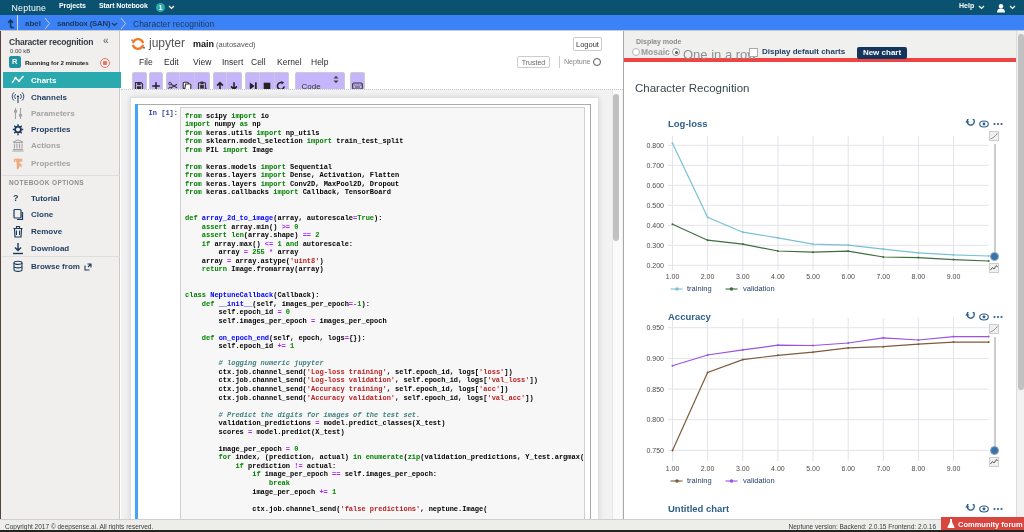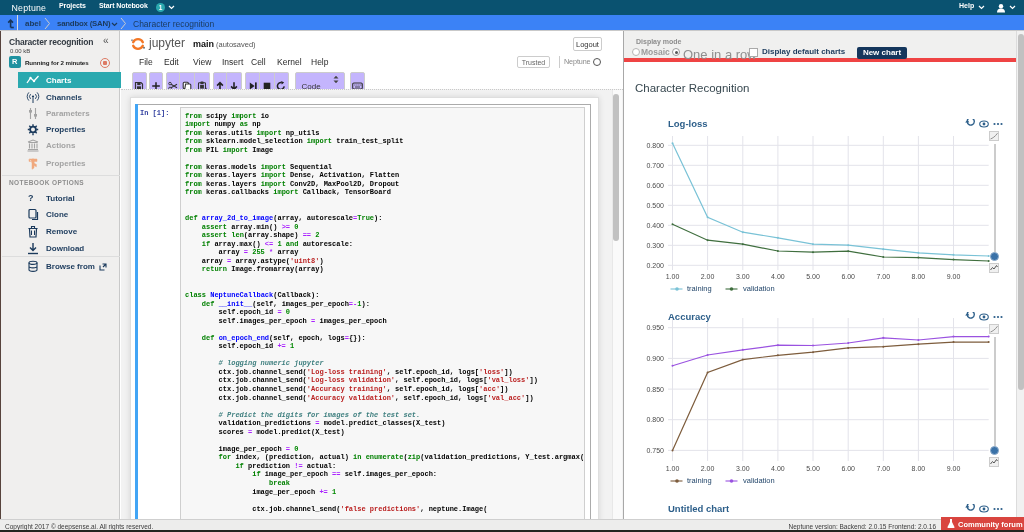--- a/index.html
+++ b/index.html
@@ -5,32 +5,32 @@
 body{font-family:"Liberation Sans",sans-serif;position:relative;background:#fff}
 .abs{position:absolute}
 
 #nav{left:0;top:0;width:1024px;height:15px;background:#0a5270;color:#fff}
 #nav .t{position:absolute;top:2px;font-size:8px;font-weight:bold;color:#fff}
 
 #bc{left:0;top:15px;width:1024px;height:16px;background:#3b82f6;border-bottom:1px solid #c9c9c9}
 #bc .t{position:absolute;top:4px;font-size:8.5px;color:#1b3a5c}
 
 #sb{left:0;top:31px;width:120px;height:488px;background:#f0efee;border-right:1px solid #c9c9c9;border-left:1px solid #57433c}
-.mi{position:absolute;left:17px;width:122px;height:17px;font-size:8px;font-weight:bold;color:#1b3a5c}
+.mi{position:absolute;left:2px;width:122px;height:17px;font-size:8px;font-weight:bold;color:#1b3a5c}
 .mi .lab{position:absolute;left:28px;top:4px}
 .mi.dis{color:#a3a3a3}
 .mi svg{position:absolute;left:8px;top:2px}
 .sect{position:absolute;left:8px;font-size:6.5px;color:#8d8d8d;letter-spacing:.4px;font-weight:bold}
 
 #nbh{left:121px;top:31px;width:502px;height:58px;background:#fff}
 #nbsite{left:121px;top:89px;width:502px;height:430px;background:#f2f2f2;border-top:1px dotted #c9c9c9}
 #nbcont{position:absolute;left:9px;top:7px;width:469px;height:430px;background:#fff;border:1px solid #dedede;box-shadow:0 0 6px rgba(0,0,0,.12)}
 #cell{position:absolute;left:4px;top:6px;width:456px;height:430px;background:#fff;border:1px solid #ababab}
 #cell:before{content:'';position:absolute;left:-1px;top:-1px;width:3px;height:432px;background:#42a5f5}
-#prompt{position:absolute;left:4px;top:4px;width:38px;font:bold 7px/8.55px "Liberation Mono",monospace;color:#303f9f}
+#prompt{position:absolute;left:4px;top:4px;width:38px;text-align:right;font:bold 7px/8.55px "Liberation Mono",monospace;color:#303f9f}
 #codebox{position:absolute;left:44px;top:2px;width:405px;height:425px;background:#f7f7f7;border:1px solid #cfcfcf;overflow:hidden}
 #code{font:bold 7px/8.55px "Liberation Mono",monospace;color:#000;white-space:pre;padding:3.5px 0 0 4px}
 .k{color:#008000;font-weight:bold}.s{color:#ba2121}.c{color:#408080;font-style:italic}
 .m{color:#080}.o{color:#aa22ff;font-weight:bold}.d{color:#00f}.b{color:#008000}
 
 .tbtn{position:absolute;top:41px;height:28px;background:#c4b5fd;border:1px solid #ccc;border-radius:2px;display:flex;align-items:center;justify-content:center;overflow:hidden}
 .menu-it{position:absolute;top:26px;font-size:8.5px;color:#2b2b2b}
 
 #rp{left:623px;top:31px;width:393px;height:488px;background:#fff;border-left:1px solid #a8a8a8}
 #rph{position:absolute;left:0;top:0;width:393px;height:31px;background:#f0f0ef;border-bottom:4px solid #ef4444}

